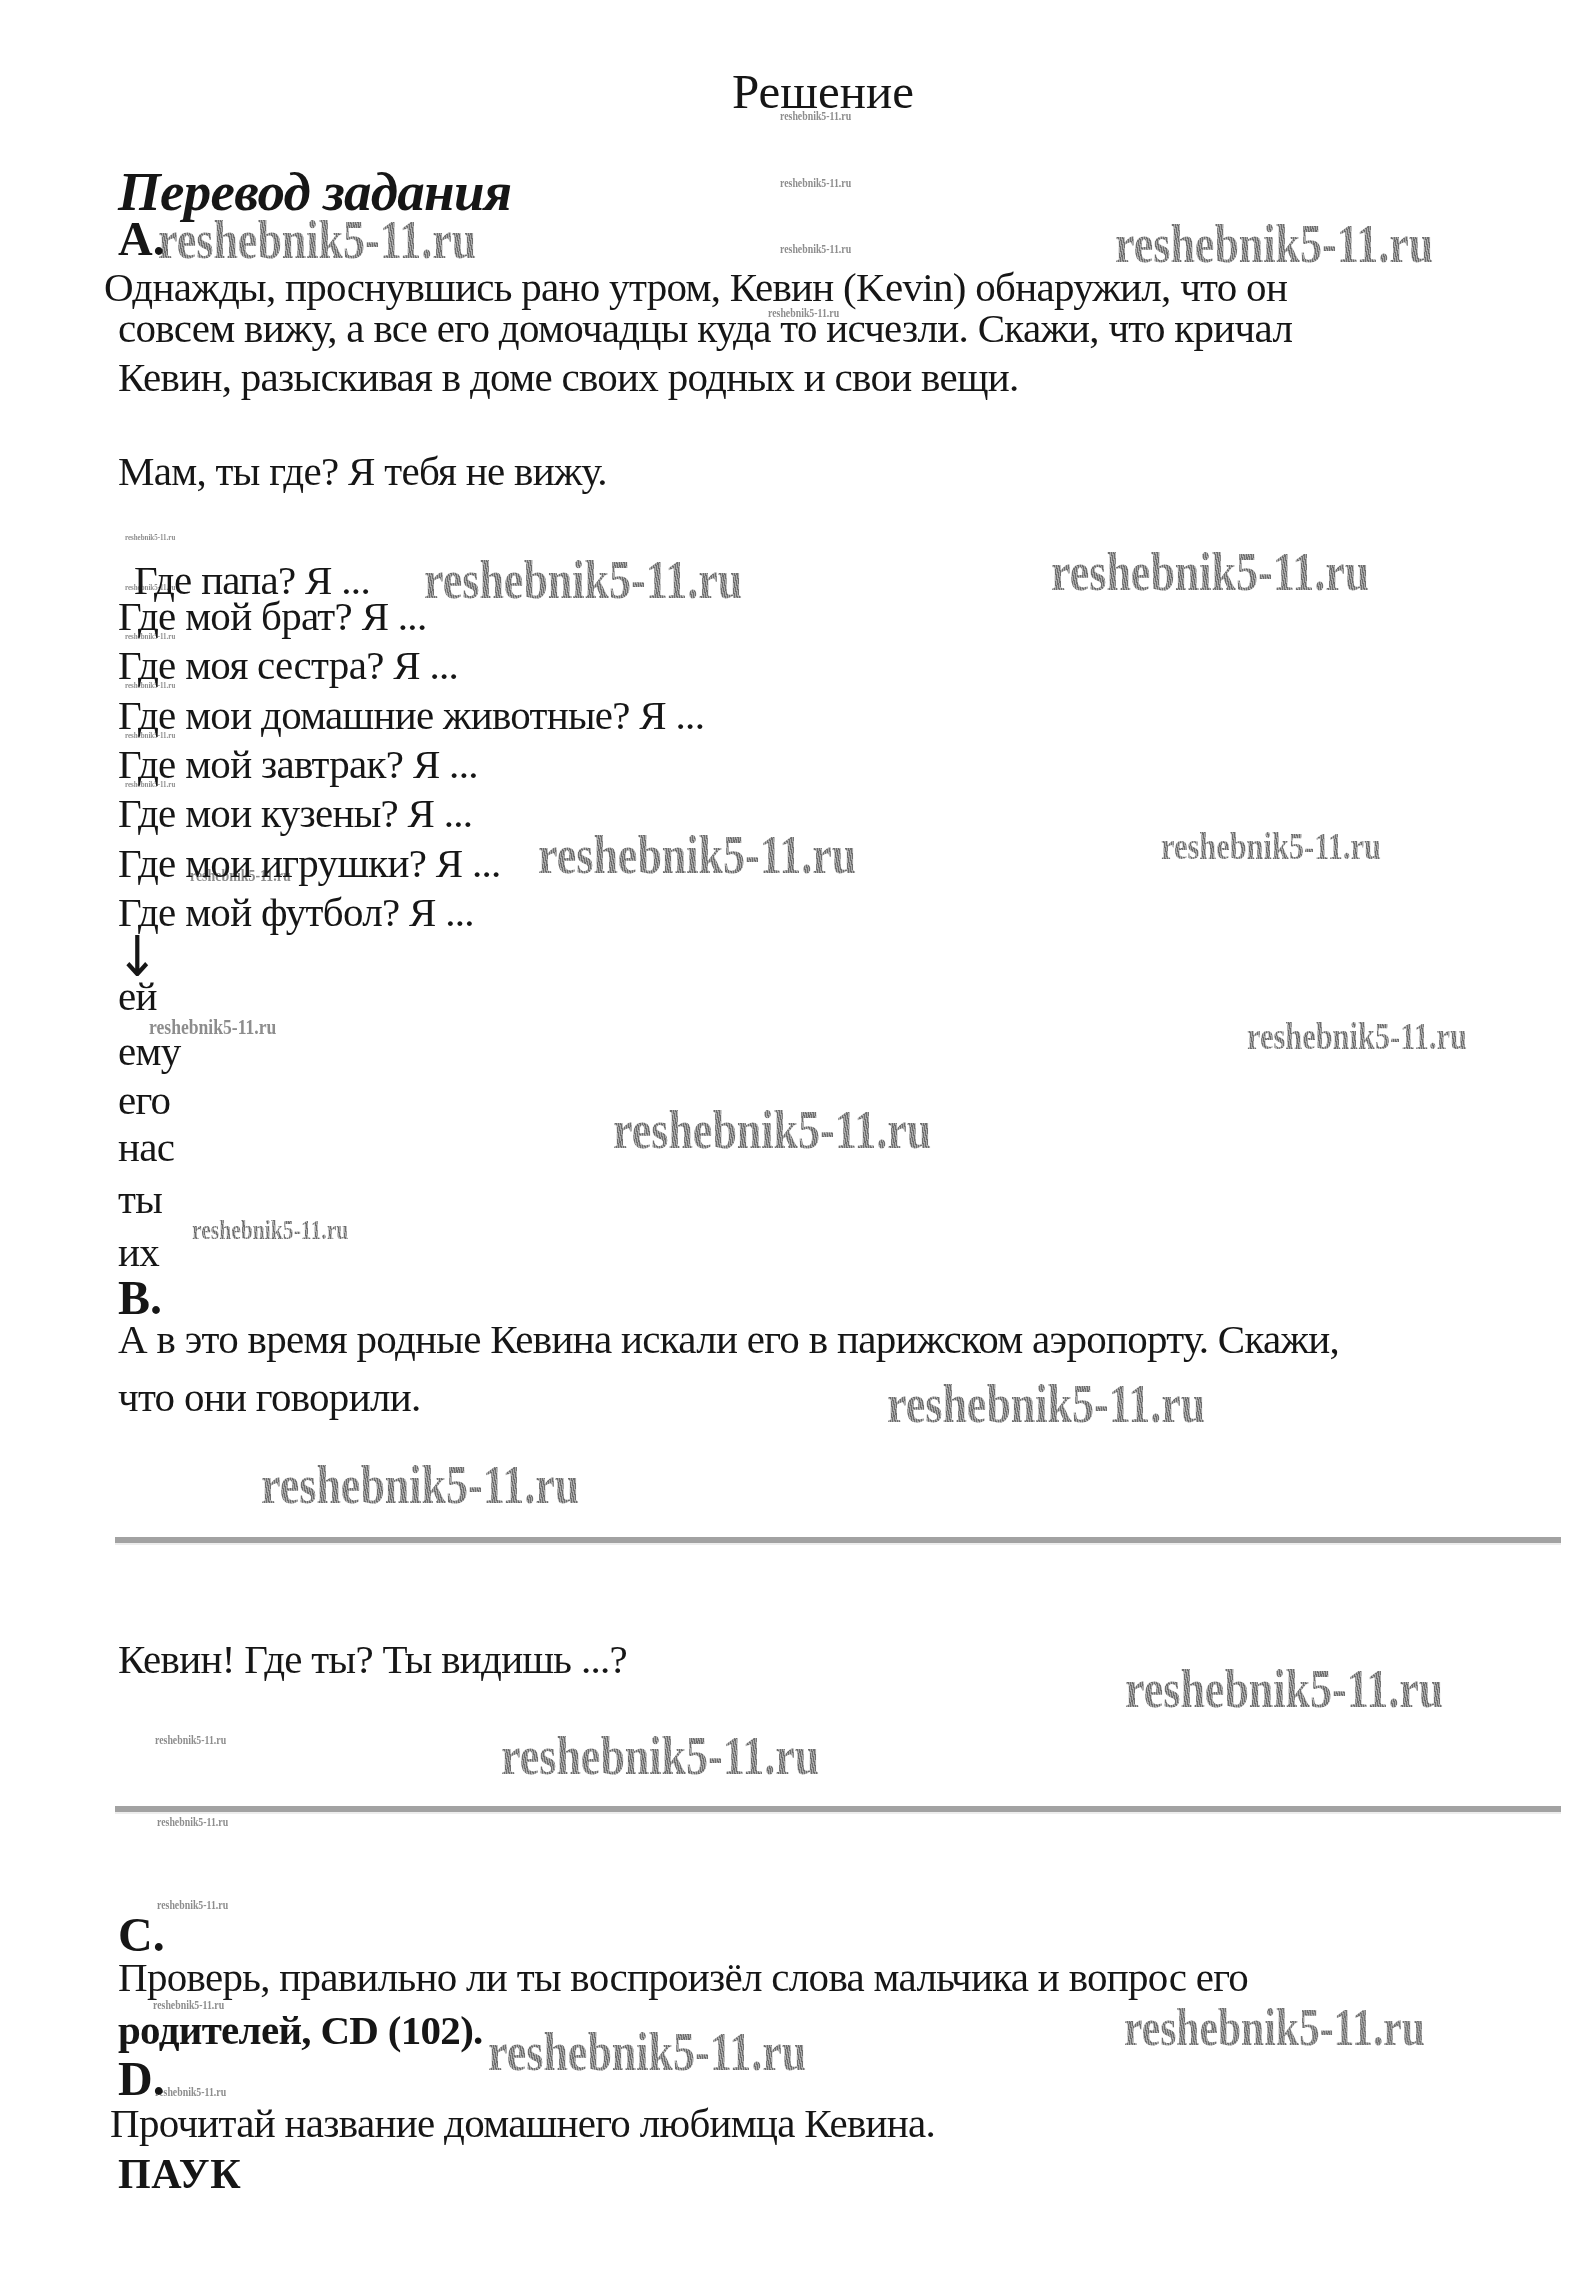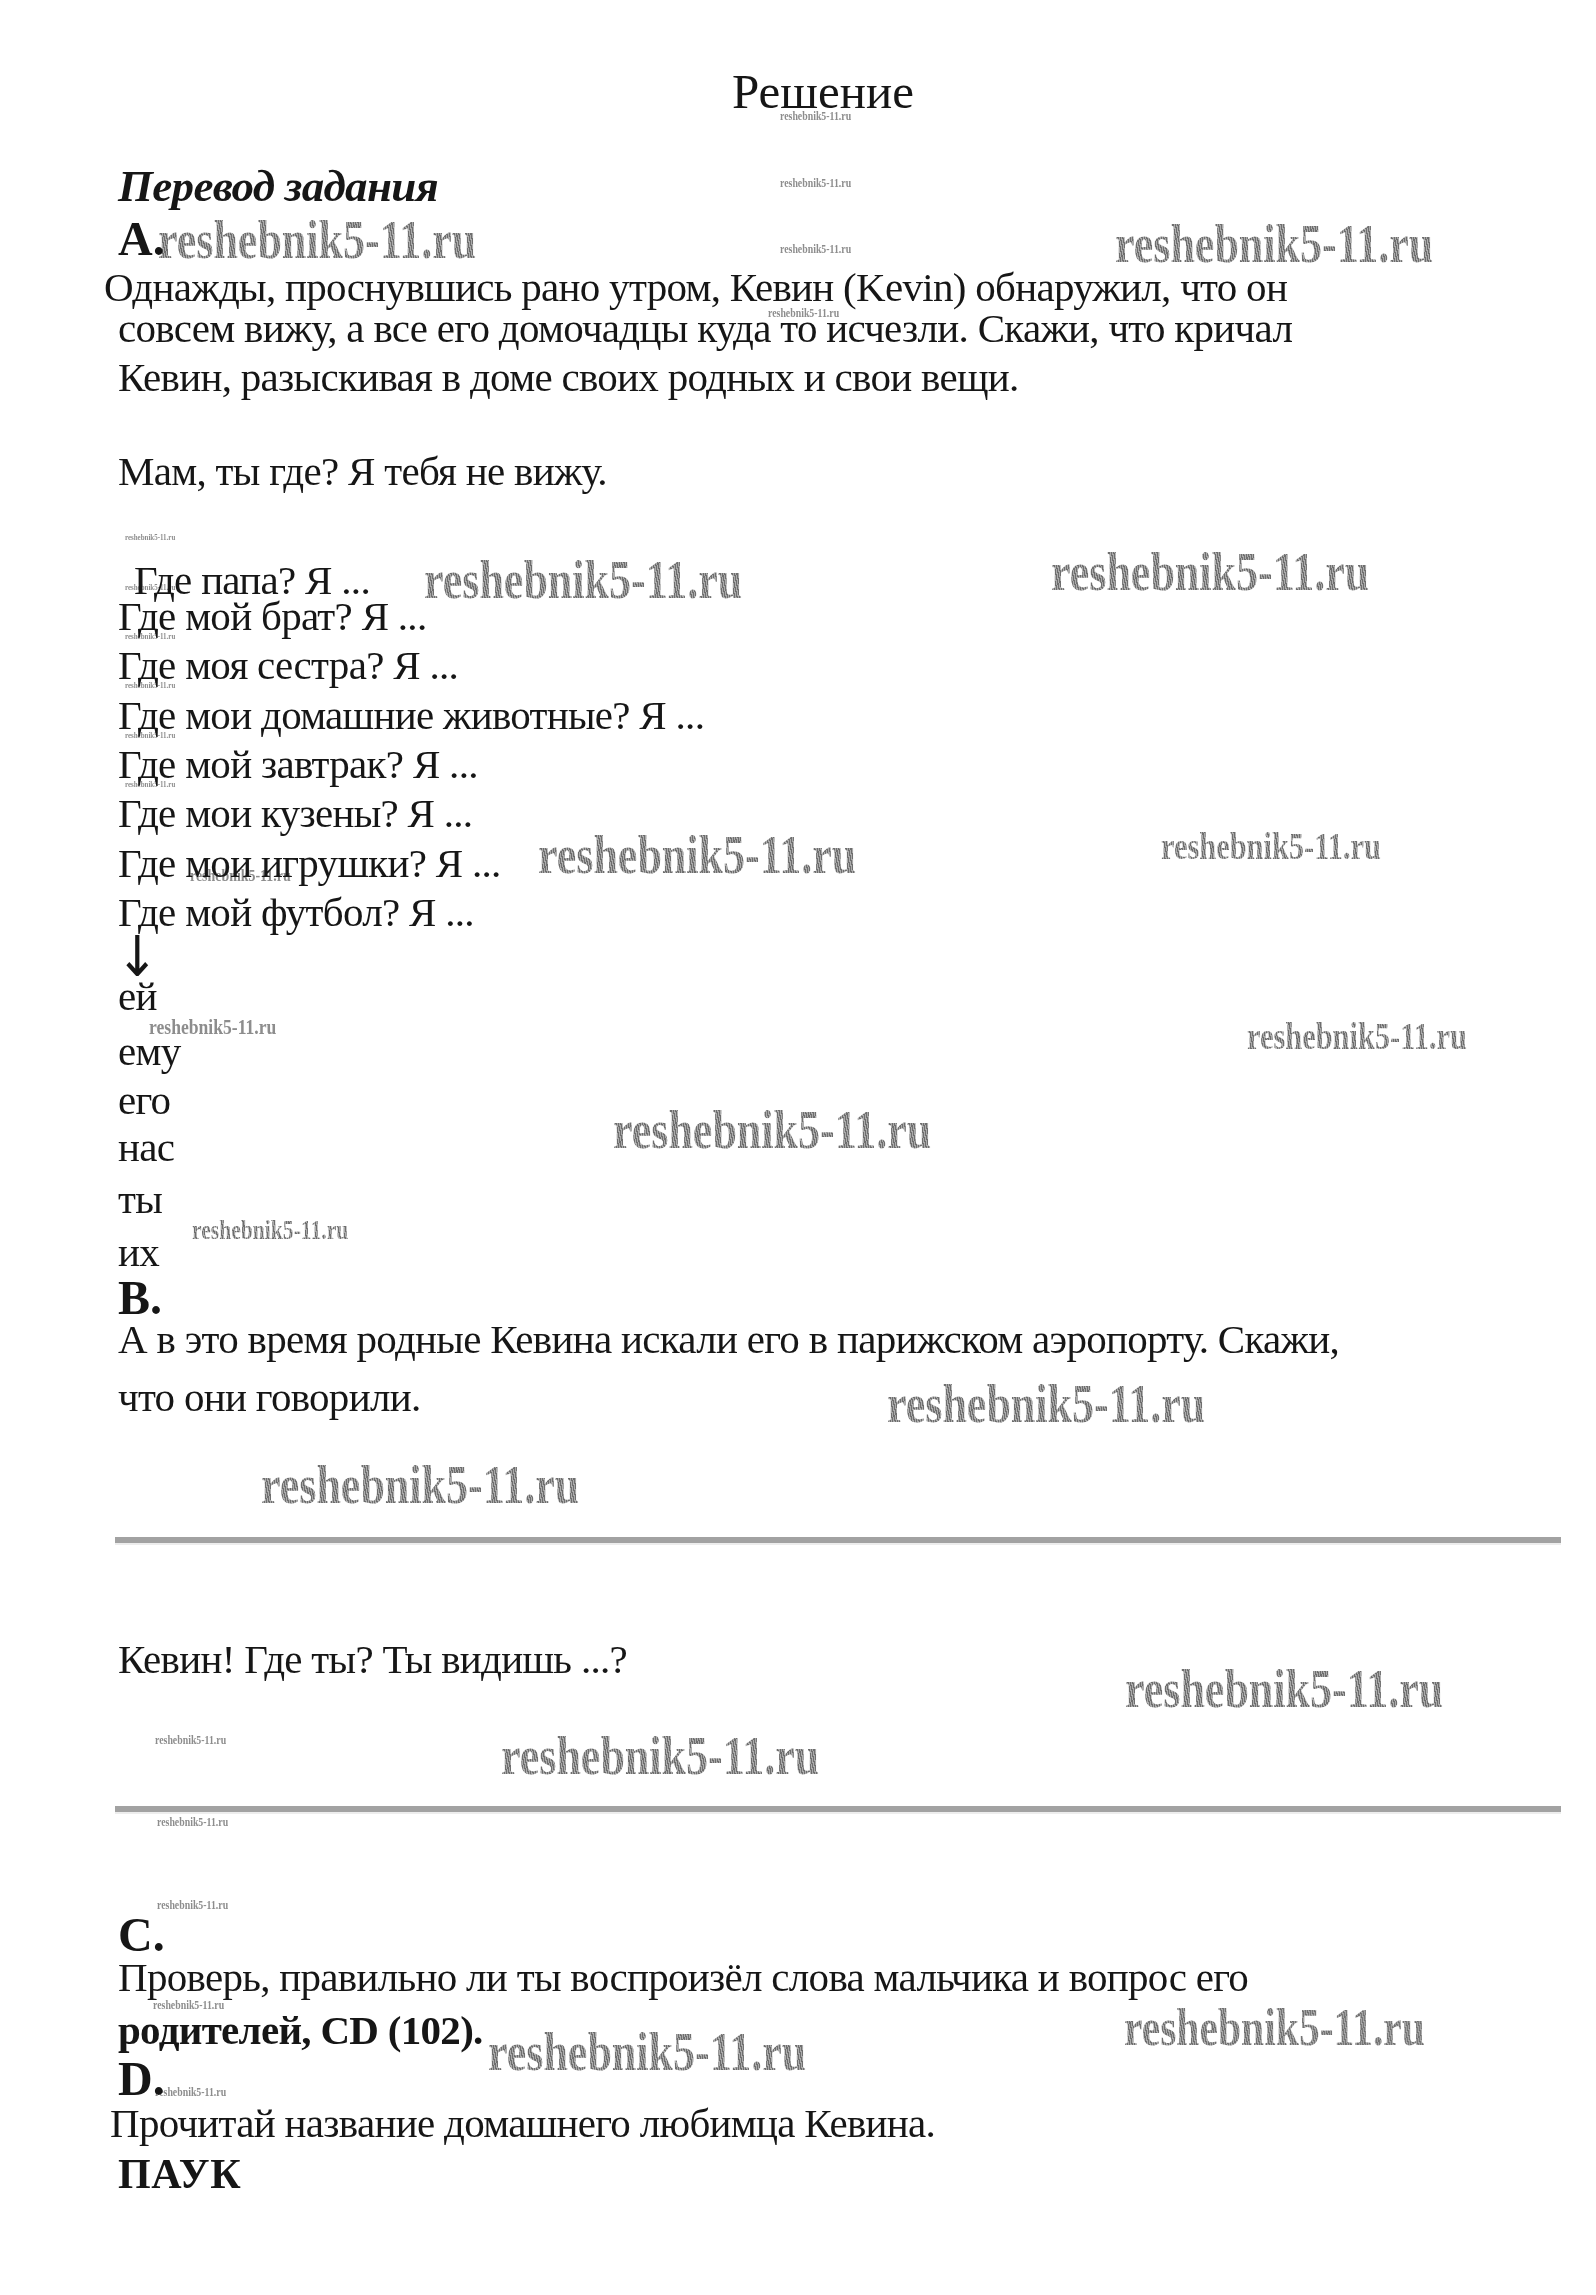--- a/index.html
+++ b/index.html
@@ -17,21 +17,21 @@
     position: absolute;
     white-space: nowrap;
     line-height: 1;
     font-family: "Liberation Serif", serif;
     color: #161616;
     z-index: 2;
   }
   .body-text { font-size: 41px; letter-spacing: -0.7px; }
   .heading   { font-size: 48px; font-weight: bold; }
   .title     { font-size: 49px; transform: translateX(-50%); }
-  .trans-heading { font-size: 45px; font-weight: bold; font-style: italic; letter-spacing: -0.7px; }
+  .trans-heading { font-size: 55px; font-weight: bold; font-style: italic; letter-spacing: -0.7px; }
   .answer-word { font-size: 42px; font-weight: bold; letter-spacing: 0.7px; }
   .arrow { font-family: "DejaVu Sans", sans-serif; font-size: 51px; transform: scaleY(1.1); transform-origin: 0 0; }
 
   
   .wm {
     position: absolute;
     white-space: nowrap;
     line-height: 1;
     font-family: "Liberation Serif", serif;
     font-weight: bold;

